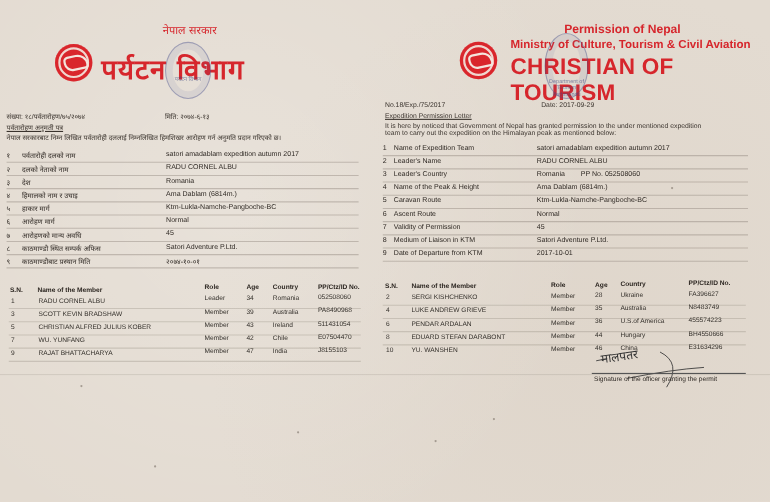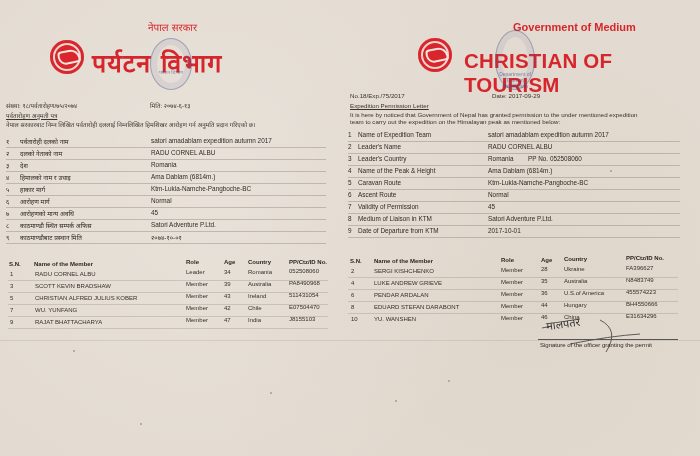--- a/index.html
+++ b/index.html
@@ -127,21 +127,22 @@
       <span style="left:145px">Satori Adventure P.Ltd.</span>
     </div>
     <div class="field-row" style="left:6px;top:232px;width:320px">
       <span style="left:0">९</span>
       <span style="left:14px">काठमाण्डौबाट प्रस्थान मिति</span>
       <span style="left:145px">२०७४-१०-०१</span>
     </div>
   </div>
 
   <div class="emblem" style="left:418px;top:38px"></div>
-  <div class="en-gov">Government of Medium</div>
+  <div class="en-gov">Permission of Nepal</div>
+  <div class="en-ministry">Ministry of Culture, Tourism &amp; Civil Aviation</div>
   <div class="en-dept">CHRISTIAN OF TOURISM</div>
   <div class="stamp" style="left:495px;top:30px;width:40px;height:60px;">
     <div class="stamp-text" style="top:40px">Department of Tourism Kathmandu</div>
   </div>
 
   <div class="small" style="left:350px;top:92px">No.18/Exp./75/2017</div>
   <div class="small" style="left:492px;top:92px">Date: 2017-09-29</div>
   <div class="small underline" style="left:350px;top:102px">Expedition Permission Letter</div>
   <div class="body-line" style="left:350px;top:111px">It is here by noticed that Government of Nepal has granted permission to the under mentioned expedition</div>
   <div class="body-line" style="left:350px;top:118px">team to carry out the expedition on the Himalayan peak as mentioned below:</div>

